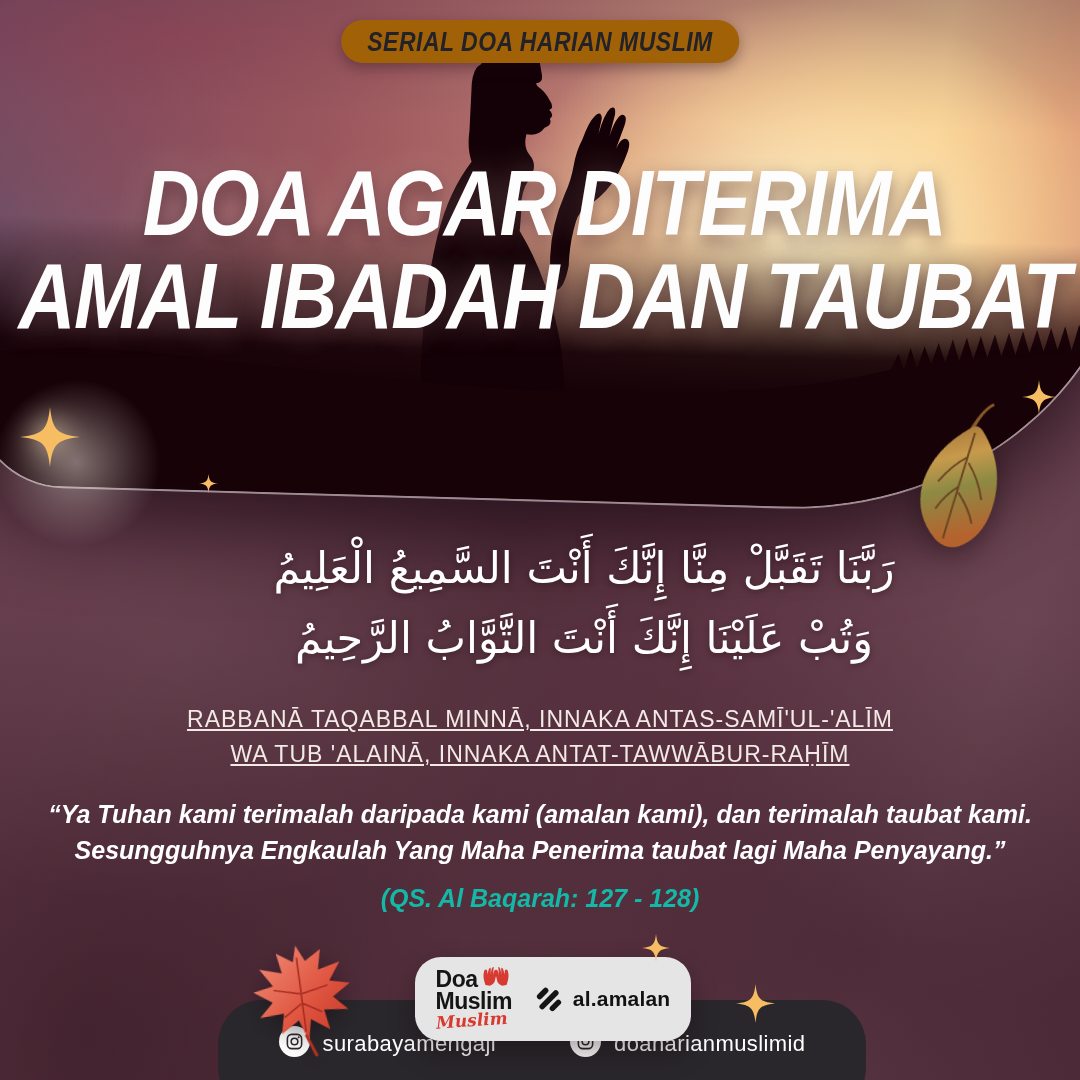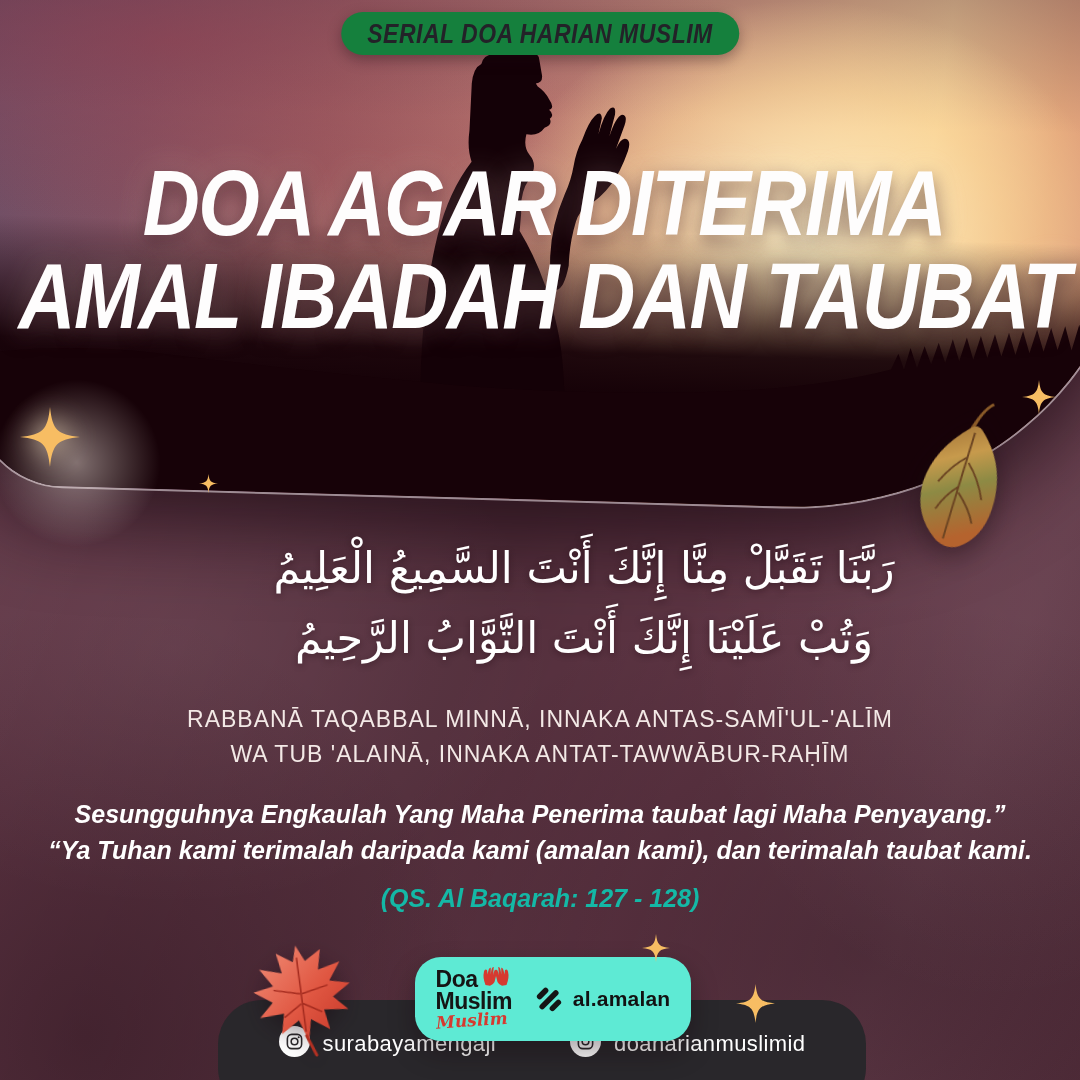--- a/index.html
+++ b/index.html
@@ -28,38 +28,38 @@
       radial-gradient(ellipse 820px 260px at 16% 20%, rgba(150,62,78,0.55), transparent 70%),
       radial-gradient(ellipse 640px 190px at 34% 46%, rgba(152,64,76,0.38), transparent 70%),
       linear-gradient(to bottom, rgba(70,44,66,0.45), rgba(70,44,66,0) 32%),
       linear-gradient(97deg, #6a4e67 0%, #7d5466 14%, #9c6668 30%, #bd8176 46%, #d99c80 60%, #eebd8d 72%, #f4cb93 80%, #e5a87c 90%, #d7937c 100%);}
   .panel-fade{position:absolute;left:0;right:0;bottom:0;height:270px;
     background:linear-gradient(to top, #150107 38%, rgba(21,1,7,0.95) 55%, rgba(21,1,7,0) 100%);}
   .person-svg{position:absolute;left:445px;top:112px;width:215px;height:365px;}
   .ground-svg{position:absolute;left:0;bottom:0;width:1150px;height:560px;}
 
   
-  .badge{position:absolute;top:12px;left:50%;transform:translateX(-50%);
-    background:#15803d;border-radius:40px;padding:8px 26px;z-index:9;
+  .badge{position:absolute;top:20px;left:50%;transform:translateX(-50%);
+    background:#a16207;border-radius:40px;padding:8px 26px;z-index:9;
     box-shadow:0 5px 14px rgba(30,8,16,0.35);}
   .badge span{display:inline-block;font-size:23px;font-weight:bold;font-style:italic;
     letter-spacing:0.5px;color:#232228;transform:scaleY(1.22);white-space:nowrap;}
 
   
   .title{position:absolute;top:152px;left:0;width:100%;text-align:center;z-index:6;margin:4px;}
   .title span{display:block;font-size:79px;font-weight:bold;font-style:italic;
     color:#fefdfd;letter-spacing:-1.5px;transform:scaleY(1.18);line-height:1.18;
     text-shadow:0 7px 18px rgba(46,12,24,0.55), 0 0 30px rgba(255,240,220,0.30);white-space:nowrap;}
 
   
   .arabic{position:absolute;top:534px;left:0;width:100%;text-align:center;z-index:6;
     direction:rtl;color:#ffffff;font-family:"DejaVu Sans",sans-serif;font-size:43px;
     line-height:1.62;text-shadow:0 2px 6px rgba(30,8,16,0.4);margin-left:44px;}
   .translit{position:absolute;top:702px;left:0;width:100%;text-align:center;z-index:6;
-    color:#f3e9e6;font-size:23px;letter-spacing:1px;line-height:1.5;}
+    color:#f3e9e6;font-size:23px;letter-spacing:1px;line-height:1.5;text-decoration:underline;}
   .translation{position:absolute;top:797px;left:0;width:100%;text-align:center;z-index:6;
     color:#ffffff;font-size:25px;font-weight:bold;font-style:italic;line-height:1.42;}
   .reference{position:absolute;top:884px;left:0;width:100%;text-align:center;z-index:6;
     color:#14b8a6;font-size:25px;font-weight:bold;font-style:italic;}
 
   
   .sparkle{position:absolute;z-index:4;}
   .sparkle svg{display:block;width:100%;height:100%;}
   .spark-glow{position:absolute;left:-18px;top:368px;width:190px;height:190px;z-index:3;
     background:radial-gradient(circle, rgba(255,242,235,0.45), transparent 62%);}
@@ -69,21 +69,21 @@
   .sparkle-right{left:1022px;top:380px;width:34px;height:34px;}
   .sparkle-pill{left:642px;top:934px;width:28px;height:28px;z-index:9;}
   .sparkle-bar{left:736px;top:984px;width:39px;height:39px;z-index:9;}
   .leaf-right{position:absolute;left:905px;top:398px;width:115px;height:155px;
     transform:rotate(14deg);z-index:4;filter:drop-shadow(0 8px 14px rgba(20,5,12,0.45));}
   .leaf-maple{position:absolute;left:243px;top:943px;width:122px;height:116px;
     transform:rotate(-6deg);z-index:9;filter:drop-shadow(0 6px 10px rgba(20,5,12,0.4));}
 
   
   .logo-pill{position:absolute;left:415px;top:957px;width:276px;height:84px;z-index:8;
-    background:#5eead4;border-radius:26px;box-shadow:0 12px 26px rgba(20,5,12,0.35);
+    background:#e5e5e5;border-radius:26px;box-shadow:0 12px 26px rgba(20,5,12,0.35);
     display:flex;align-items:center;justify-content:center;gap:20px;}
   .doa-logo{position:relative;line-height:1;}
   .doa-word{font-size:23px;font-weight:bold;color:#151515;letter-spacing:-0.5px;line-height:0.95;}
   .doa-row{display:flex;align-items:flex-start;gap:3px;}
   .doa-hands{width:30px;height:22px;margin-top:-4px;}
   .doa-muslim{font-family:"DejaVu Serif",serif;font-style:italic;font-size:17px;
     color:#d63a30;transform:rotate(-4deg);margin-top:-1px;font-weight:bold;}
   .alnasiha{display:flex;align-items:center;gap:7px;}
   .alnasiha-mark{width:34px;height:34px;}
   .alnasiha-label{font-size:21px;font-weight:bold;color:#121212;letter-spacing:0.2px;}
@@ -185,22 +185,22 @@
     <div>رَبَّنَا تَقَبَّلْ مِنَّا إِنَّكَ أَنْتَ السَّمِيعُ الْعَلِيمُ</div>
     <div>وَتُبْ عَلَيْنَا إِنَّكَ أَنْتَ التَّوَّابُ الرَّحِيمُ</div>
   </div>
 
   <div class="translit">
     <div>RABBANĀ TAQABBAL MINNĀ, INNAKA ANTAS-SAMĪ'UL-'ALĪM</div>
     <div>WA TUB 'ALAINĀ, INNAKA ANTAT-TAWWĀBUR-RAḤĪM</div>
   </div>
 
   <div class="translation">
+    <div>“Ya Tuhan kami terimalah daripada kami (amalan kami), dan terimalah taubat kami.</div>
     <div>Sesungguhnya Engkaulah Yang Maha Penerima taubat lagi Maha Penyayang.”</div>
-    <div>“Ya Tuhan kami terimalah daripada kami (amalan kami), dan terimalah taubat kami.</div>
   </div>
 
   <div class="reference">(QS. Al Baqarah: 127 - 128)</div>
 
   <div class="logo-pill">
     <div class="doa-logo">
       <div class="doa-row">
         <span class="doa-word">Doa</span>
         <svg class="doa-hands" viewBox="0 0 40 28" xmlns="http://www.w3.org/2000/svg">
           <g fill="#d63a30">

